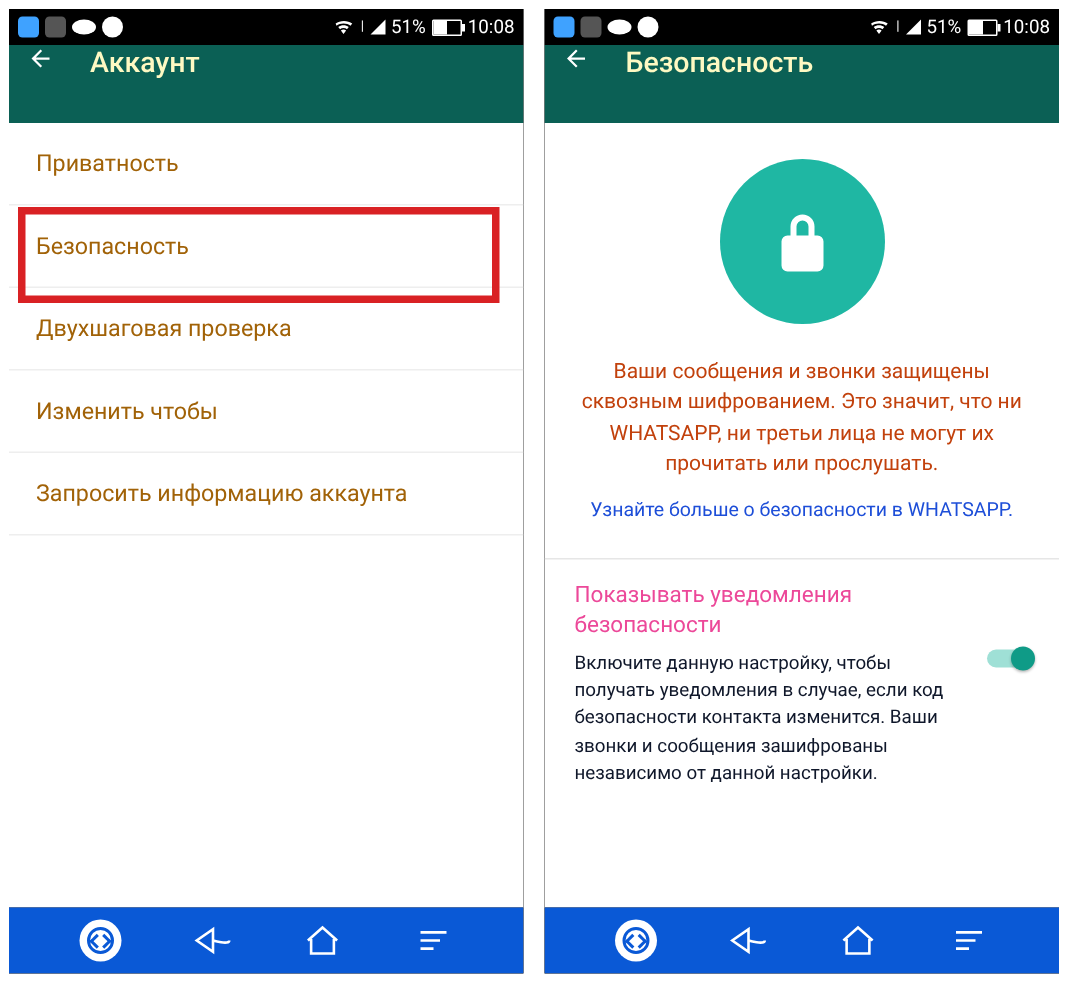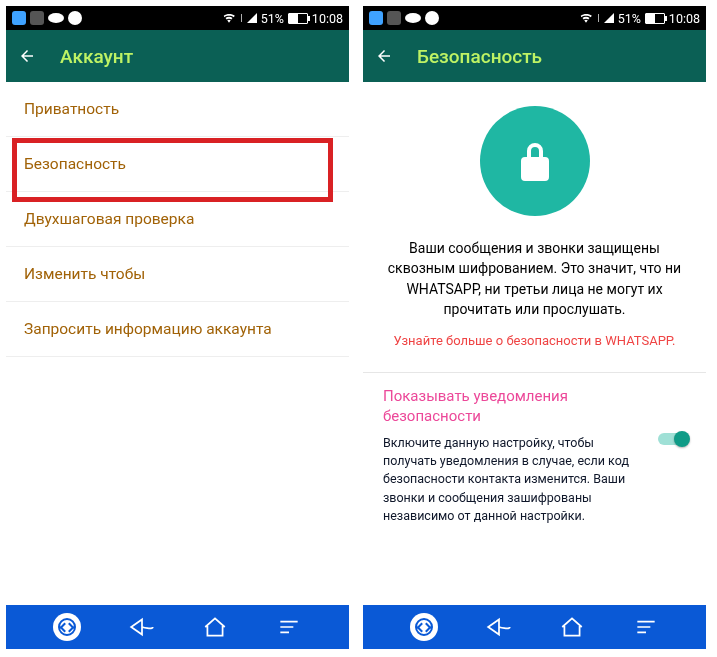--- a/index.html
+++ b/index.html
@@ -59,23 +59,23 @@
       width: 2px; height: 5px; background: #fff;
     }
     .sb-wifi {
       width: 14px;
       height: 14px;
     }
     
     .appheader {
       height: 52px;
       background: #0b6055;
-      color: #bef264;
-      display: flex;
-      align-items: center;
+      color: #fef9c3;
+      display: flex;
+      align-items: flex-start;
       padding: 0 12px;
       gap: 24px;
     }
     .back-arrow {
       width: 18px; height: 18px;
     }
     .appheader h1 {
       font-size: 19px;
       font-weight: 500;
     }
@@ -111,26 +111,26 @@
       width: 110px; height: 110px;
       background: #1fb7a3;
       border-radius: 50%;
       margin: 6px auto 22px auto;
       display: flex;
       align-items: center;
       justify-content: center;
     }
     .sec-desc {
       font-size: 14px;
-      color: #000000;
+      color: #c2410c;
       line-height: 1.45;
       text-align: center;
     }
     .sec-link {
-      color: #ef4444;
+      color: #1d4ed8;
       font-size: 13px;
       margin-top: 14px;
       display: block;
     }
     .divider {
       height: 1px; background: #e6e6e6; margin: 14px 0 0 0;
     }
     .setting-block {
       padding: 14px 20px 0 20px;
       position: relative;

